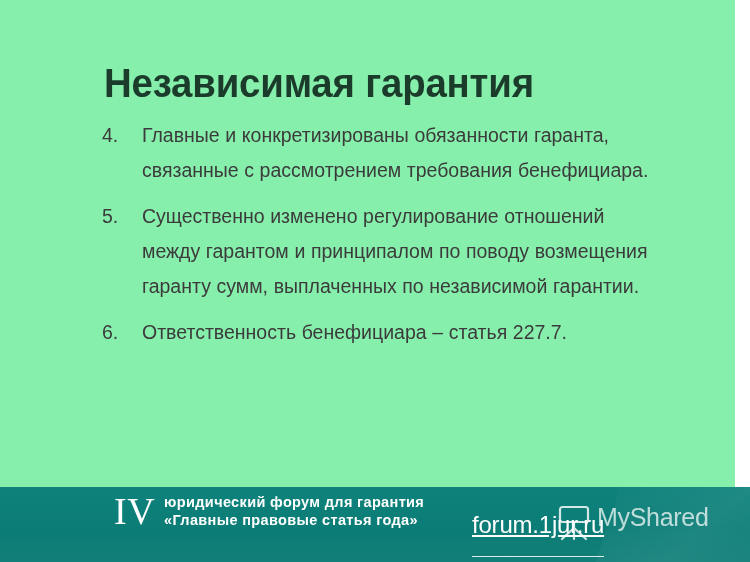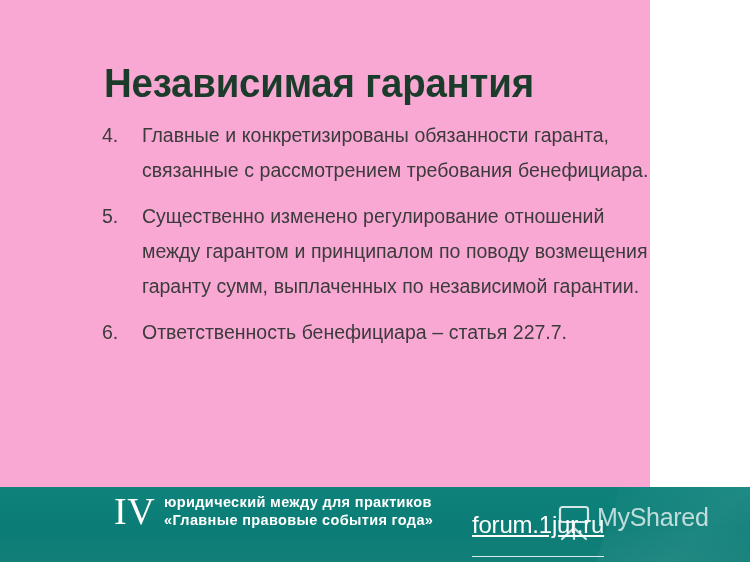--- a/index.html
+++ b/index.html
@@ -10,23 +10,23 @@
   body {
     width: 750px;
     height: 562px;
     background: #ffffff;
     font-family: "Liberation Sans", "DejaVu Sans", sans-serif;
     overflow: hidden;
   }
 
   .slide {
     position: relative;
-    width: 650px;
+    width: 735px;
     height: 562px;
-    background: #f9a8d4;
+    background: #86efac;
     box-sizing: border-box;
   }
 
   
   .slide-title {
     position: absolute;
     left: 104px;
     top: 34px;
     width: 600px;
     font-size: 40px;
@@ -216,22 +216,22 @@
 
   </ol>
 
   <div class="footer-band">
 
     <div class="footer-sheen"></div>
 
     <div class="forum-brand">
       <span class="brand-numeral">IV</span>
       <span class="brand-lines">
-        <span class="brand-line-1">юридический между для практиков</span>
-        <span class="brand-line-2">«Главные правовые события года»</span>
+        <span class="brand-line-1">юридический форум для гарантия</span>
+        <span class="brand-line-2">«Главные правовые статья года»</span>
       </span>
     </div>
 
     <a class="forum-url" href="#">forum.1jur.ru</a>
 
     <div class="watermark">
       <span class="watermark-icon">
         <svg viewBox="0 0 44 42" width="44" height="42" aria-hidden="true">
           <g fill="none" stroke="#ffffff" stroke-width="2.2" stroke-linecap="round" stroke-linejoin="round">
             <rect x="8" y="5" width="28" height="15" rx="2.5"></rect>

